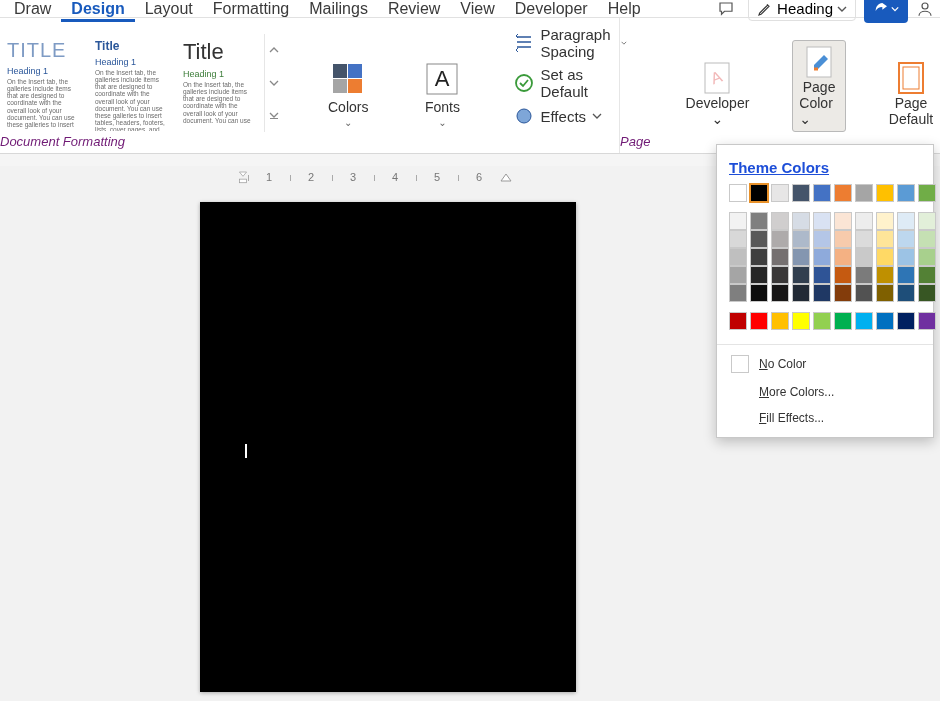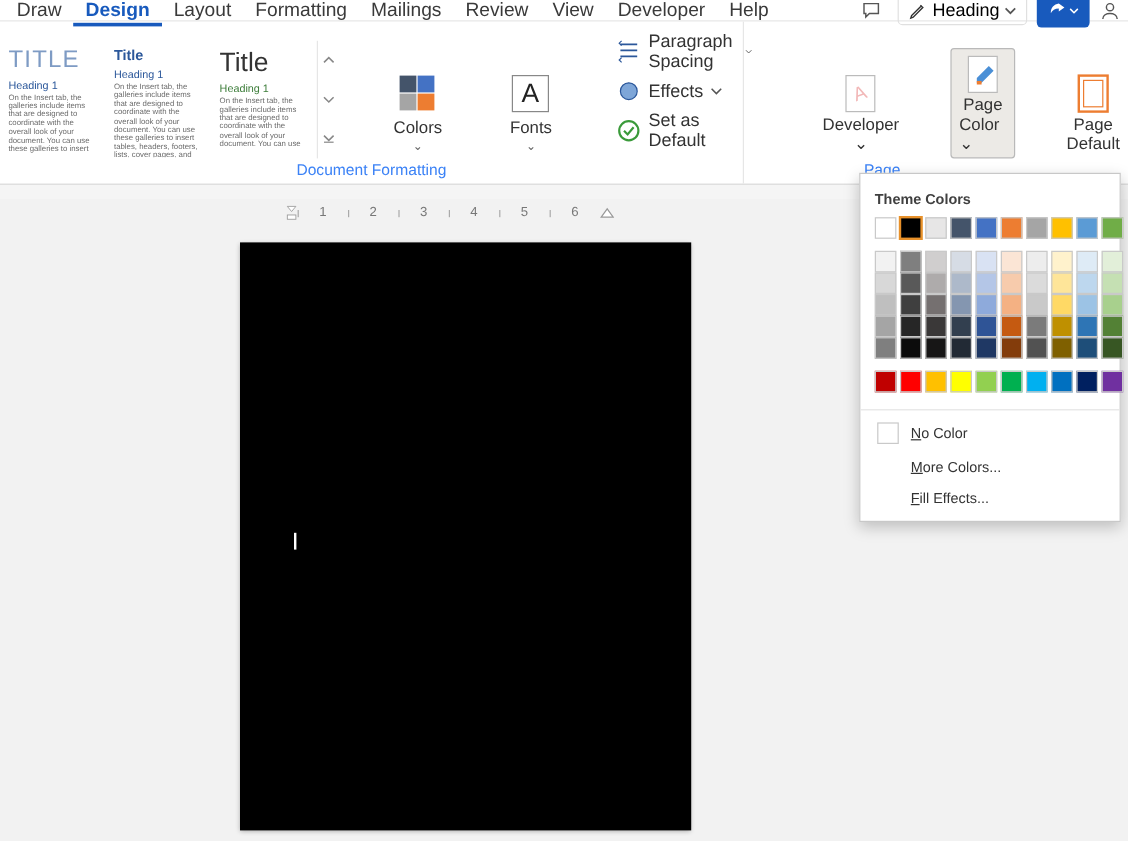--- a/index.html
+++ b/index.html
@@ -11,21 +11,21 @@
   .tab.active { color: #185abd; font-weight: 600; border-bottom: 3px solid #185abd; padding-bottom: 1px; }
   .tabstrip-right { margin-left: auto; display: flex; align-items: center; gap: 8px; padding-right: 6px; }
   .icon-btn { width: 28px; height: 28px; display:flex; align-items:center; justify-content:center; border-radius:3px; }
   .share-btn { background:#185abd; width:44px; height:28px; border-radius:4px; display:flex; align-items:center; justify-content:center; gap:2px; }
   .editing-btn { display:flex; align-items:center; gap:4px; border:1px solid #e0e0e0; padding:3px 8px; border-radius:4px; font-size:15px; }
 
   
   .ribbon { height: 136px; background: #fff; display:flex; border-bottom:1px solid #d8d8d8; }
   .group { border-right: 1px solid #e6e6e6; display:flex; flex-direction:column; }
   .group-body { flex:1; display:flex; align-items:flex-end;gap:36px; }
-  .group-label { font-size:13px; color:#3b82f6; text-align:center; padding:2px 0 4px; }
+  .group-label { font-size:13px; color:#701a75; padding:2px 0 4px;font-style:italic; }
   .styles-gallery { display:flex; gap:0; padding:4px 0 0 0; }
   .style-card { width:88px; height:98px; border:1px solid transparent; padding:4px 6px; overflow:hidden; }
   .style-card .title-lg { font-size:20px; color:#2b579a; }
   .style-card .title-sm { font-size:12px; color:#2b579a; font-weight:600; }
   .style-card .h1 { font-size:9px; color:#2b579a; margin-top:4px; }
   .style-card .lorem { font-size:6.5px; color:#6b6b6b; line-height:1.1; margin-top:2px; }
   .gallery-more { width:18px; display:flex; flex-direction:column; justify-content:space-around; align-items:center; border-left:1px solid #e6e6e6; }
   .gallery-more svg { width:10px; height:10px; }
 
   .btn-col { display:flex; flex-direction:column; align-items:center; padding:4px 10px; font-size:14px; color:#333; gap:2px;}
@@ -46,21 +46,21 @@
   .ruler { position:absolute; top:0; left:190px; height:22px; right:10px; font-size:11px; color:#777; display:flex; align-items:center; gap:0;}
   .ruler .rtick { width:42px; text-align:center; position:relative;}
   .ruler .rtick::before { content:''; position:absolute; left:0; top:4px; width:1px; height:6px; background:#aaa;}
   .ruler-indent { width:10px; height:14px; }
 
   .page { position:absolute; top:36px; left:200px; width:376px; height:490px; background:#000; box-shadow:0 1px 4px rgba(0,0,0,.3); }
   .cursor-caret { position:absolute; top:242px; left:45px; width:1.5px; height:14px; background:#fff; }
 
   
   .color-panel { position:absolute; top:144px; left:716px; width:218px; background:#fff; border:1px solid #c8c8c8; box-shadow:0 4px 12px rgba(0,0,0,.22); padding:10px 0 6px 0; z-index:50;}
-  .cp-title { font-weight:700; font-size:12px; color:#404040; padding:4px 12px 8px; }
+  .cp-title { font-weight:700; font-size:15px; color:#1d4ed8; padding:4px 12px 8px;text-decoration:underline; }
   .swatch-grid { display:grid; grid-template-columns:repeat(10,18px); gap:3px; padding:0 12px 10px; }
   .swatch { width:18px; height:18px; border:1px solid #c9c9c9; }
   .swatch.selected { outline:2px solid #e8912a; outline-offset:-1px; border:1px solid #000; }
   .cp-sep { height:1px; background:#e4e4e4; margin:4px 0;}
   .cp-item { display:flex; align-items:center; gap:10px; padding:6px 14px; font-size:12px; color:#333; }
   .cp-item .sw { width:18px; height:18px; border:1px solid #c9c9c9; background:#fff;}
   .cp-item .ul { text-decoration:underline; }
   .std-row { display:grid; grid-template-columns:repeat(10,18px); gap:3px; padding:0 12px 10px;}
 
 </style>
@@ -176,36 +176,36 @@
               </svg>
             </span>
           <span>Paragraph Spacing</span>
           <svg width="10" height="10" viewBox="0 0 10 10">
               <path d="M1 3l4 4 4-4" fill="none" stroke="#555" stroke-width="1.3"></path>
             </svg>
         </div>
         <div class="fmt-row">
           <span class="ico">
               <svg width="20" height="20" viewBox="0 0 20 20">
+                <circle cx="10" cy="10" r="8" fill="none" stroke="#3a9a3a" stroke-width="1.8"></circle>
+                <path d="M6 10l3 3 5-6" fill="none" stroke="#3a9a3a" stroke-width="1.8"></path>
+              </svg>
+            </span>
+          <span>Set as Default</span>
+        </div>
+        <div class="fmt-row">
+          <span class="ico">
+              <svg width="20" height="20" viewBox="0 0 20 20">
                 <circle cx="10" cy="10" r="7" fill="#7ea6d8" stroke="#2b579a"></circle>
               </svg>
             </span>
           <span>Effects</span>
           <svg width="10" height="10" viewBox="0 0 10 10">
               <path d="M1 3l4 4 4-4" fill="none" stroke="#555" stroke-width="1.3"></path>
             </svg>
-        </div>
-        <div class="fmt-row">
-          <span class="ico">
-              <svg width="20" height="20" viewBox="0 0 20 20">
-                <circle cx="10" cy="10" r="8" fill="none" stroke="#3a9a3a" stroke-width="1.8"></circle>
-                <path d="M6 10l3 3 5-6" fill="none" stroke="#3a9a3a" stroke-width="1.8"></path>
-              </svg>
-            </span>
-          <span>Set as Default</span>
         </div>
       </div>
     </div>
     <div class="group-label">Document Formatting</div>
   </div>
 
   <div class="group" style="flex:1;">
     <div class="group-body pagebg-group">
       <div style="width:28px;"></div>
       <div class="pagebg-btn">

